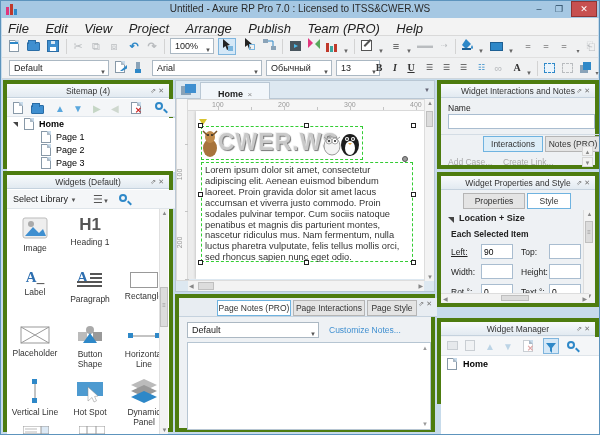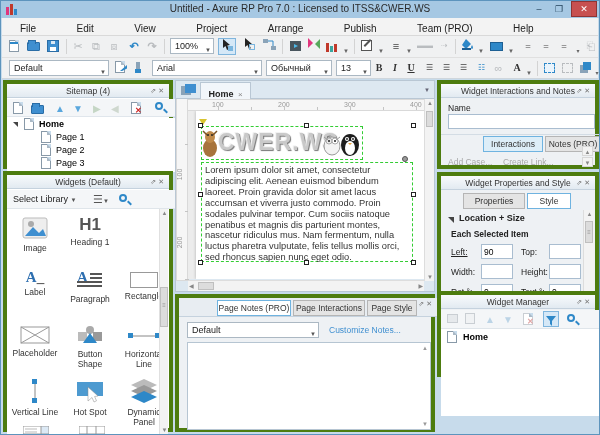--- a/index.html
+++ b/index.html
@@ -10,21 +10,21 @@
   
   #titlebar { left:0; top:0; width:598px; height:17px; background:#a6c8e3; }
   #title-text { left:0; top:2px; width:100%; text-align:center; font-size:10px; color:#2a2a2a; }
   .winctl { top:1px; width:16px; height:14px; text-align:center; font-size:9px; color:#1d3c55; line-height:14px; cursor:default; }
   #close-btn { top:0; right:2px; width:26px; height:16px; background:#c75050; border:1px solid #8e3434; color:#fff; text-align:center; font-size:9px; line-height:15px; }
   #app-icon { left:5px; top:3px; width:12px; height:11px; }
   #app-icon i { position:absolute; bottom:0; }
 
   
   #menubar { left:1px; top:17px; width:596px; height:18px; background:#f3f3f3; border-bottom:1px solid #d9d9d9; }
-  .menu-item { display:inline-block; padding:3px 18px; font-size:10px; color:#222; }
+  .menu-item { display:inline-block; padding:3px 6px; font-size:13px; color:#222;font-style:italic; }
 
   
   #toolbar1 { left:1px; top:35px; width:596px; height:22px; background:#f0f1f2; border-bottom:1px solid #e0e0e0; }
   #toolbar2 { left:1px; top:57px; width:596px; height:21px; background:#f0f1f2; border-bottom:1px solid #cfd6dc; }
   .tsep { top:3px; width:1px; height:15px; background:#d3d3d3; }
   .tbtn { top:2px; height:17px; font-size:11px; text-align:center; line-height:16px; color:#444; }
   .tbtn.blue { color:#2e88c8; }
   .tbtn.gray { color:#b9bcbf; }
   .tbtn.active { background:#d5e8f7; border:1px solid #7fb5dd; }
   .dd { border:1px solid #abb8c3; background:#fff; font-size:9px; color:#222; line-height:14px; padding-left:4px; position:absolute; height:16px; top:2px; }
@@ -193,21 +193,21 @@
     <div class="abs tbtn" style="left:130px;width:14px;">
       <span class="abs" style="left:4px;top:2px;width:4px;height:7px;background:#8aa3b8"></span>
       <span class="abs" style="left:3px;top:9px;width:6px;height:4px;background:#2e88c8"></span>
     </div>
     <div class="dd" style="left:150px;width:110px;">
       <span>Arial</span><span class="arr">▼</span>
     </div>
     <div class="dd" style="left:264px;width:66px;">
       <span>Обычный</span><span class="arr">▼</span>
     </div>
-    <div class="dd" style="left:334px;width:35px;">
+    <div class="dd" style="left:334px;width:44px;">
       <span>13</span><span class="arr">▼</span>
     </div>
     <div class="abs tbtn fmt" style="left:370px;width:14px;">B</div>
     <div class="abs tbtn fmt" style="left:386px;width:14px;font-style:italic;">I</div>
     <div class="abs tbtn fmt" style="left:402px;width:14px;text-decoration:underline;">U</div>
     <div class="abs tbtn" style="left:420px;width:15px;font-size:8px;">☰</div>
     <div class="abs tbtn" style="left:437px;width:15px;font-size:8px;">☰</div>
     <div class="abs tbtn" style="left:454px;width:15px;font-size:8px;">☰</div>
     <div class="abs tbtn blue" style="left:472px;width:15px;font-size:8px;">☷</div>
     <div class="abs tbtn gray" style="left:489px;width:15px;">∞</div>
@@ -382,21 +382,21 @@
     </div>
   </div>
 
   <div class="abs" id="canvas-wrap">
 
     <div class="abs" style="left:0;top:0;width:258px;height:18px;background:#dde8f1;border-bottom:1px solid #b9c7d4;">
       <svg class="abs" style="left:5px;top:3px;" width="15" height="12">
           <rect x="0" y="2" width="10" height="9" fill="#8aa3b8"></rect>
           <rect x="4" y="0" width="11" height="9" fill="#3f8fd0"></rect>
         </svg>
-      <div class="abs" style="left:24px;top:1px;width:51px;height:17px;background:#f2f6fa;border:1px solid #b9c7d4;border-bottom:none;text-align:center;">
+      <div class="abs" style="left:24px;top:1px;width:70px;height:17px;background:#f2f6fa;border:1px solid #b9c7d4;border-bottom:none;text-align:center;">
         <span style="font-size:9px;font-weight:bold;color:#222;">Home</span>
         <span style="font-size:8px;color:#888;">×</span>
       </div>
       <span class="abs" style="right:4px;top:6px;font-size:6px;color:#667;">▼</span>
     </div>
 
     <div class="ruler" style="left:12px;top:18px;width:246px;height:12px;border-left:none;">
       <span class="abs" style="left:24px;top:1px;">100</span>
       <span class="abs" style="left:90px;top:1px;">200</span>
       <span class="abs" style="left:156px;top:1px;">300</span>
@@ -538,21 +538,21 @@
       <div style="position:absolute;top:11px;left:1px;width:8px;height:22px;background:#dcdcdc;border:1px solid #bfbfbf;text-align:center;font-size:6px;color:#999;line-height:20px;">≡</div>
       <div style="position:absolute;bottom:1px;left:1px;width:9px;text-align:center;font-size:6px;color:#888;">▼</div>
     </div>
     <div class="abs" style="left:0;bottom:1px;width:148px;height:9px;background:#f3f3f3;border-top:1px solid #ddd;">
       <span style="position:absolute;left:2px;top:1px;font-size:6px;color:#888;">◀</span>
       <span style="position:absolute;left:60px;top:1px;width:28px;height:6px;background:#dcdcdc;border:1px solid #bfbfbf;display:inline-block;"></span>
       <span style="position:absolute;right:2px;top:1px;font-size:6px;color:#888;">▶</span>
     </div>
   </div>
 
-  <div class="abs panel" style="left:436px;top:290px;width:162px;height:86px;">
+  <div class="abs panel" style="left:436px;top:317px;width:162px;height:86px;">
     <div class="phead">
       <span>Widget Manager</span>
       <span class="hbtns"><span>⇗</span><span>✕</span></span>
     </div>
     <div class="abs" style="left:0;top:15px;width:160px;height:19px;background:#f4f6f8;border-bottom:1px solid #dfe5ea;">
       <span class="abs" style="left:6px;top:4px;width:11px;height:9px;border:1px solid #c9ced3;background:#e6e9ec;"></span>
       <span class="abs" style="left:24px;top:3px;width:10px;height:11px;border:1px solid #c9ced3;background:#f0f2f4;"></span>
       <span class="abs" style="left:44px;top:4px;color:#bcd4e6;font-size:10px;">▲</span>
       <span class="abs" style="left:62px;top:4px;color:#bcd4e6;font-size:10px;">▼</span>
       <span class="abs" style="left:82px;top:3px;">

